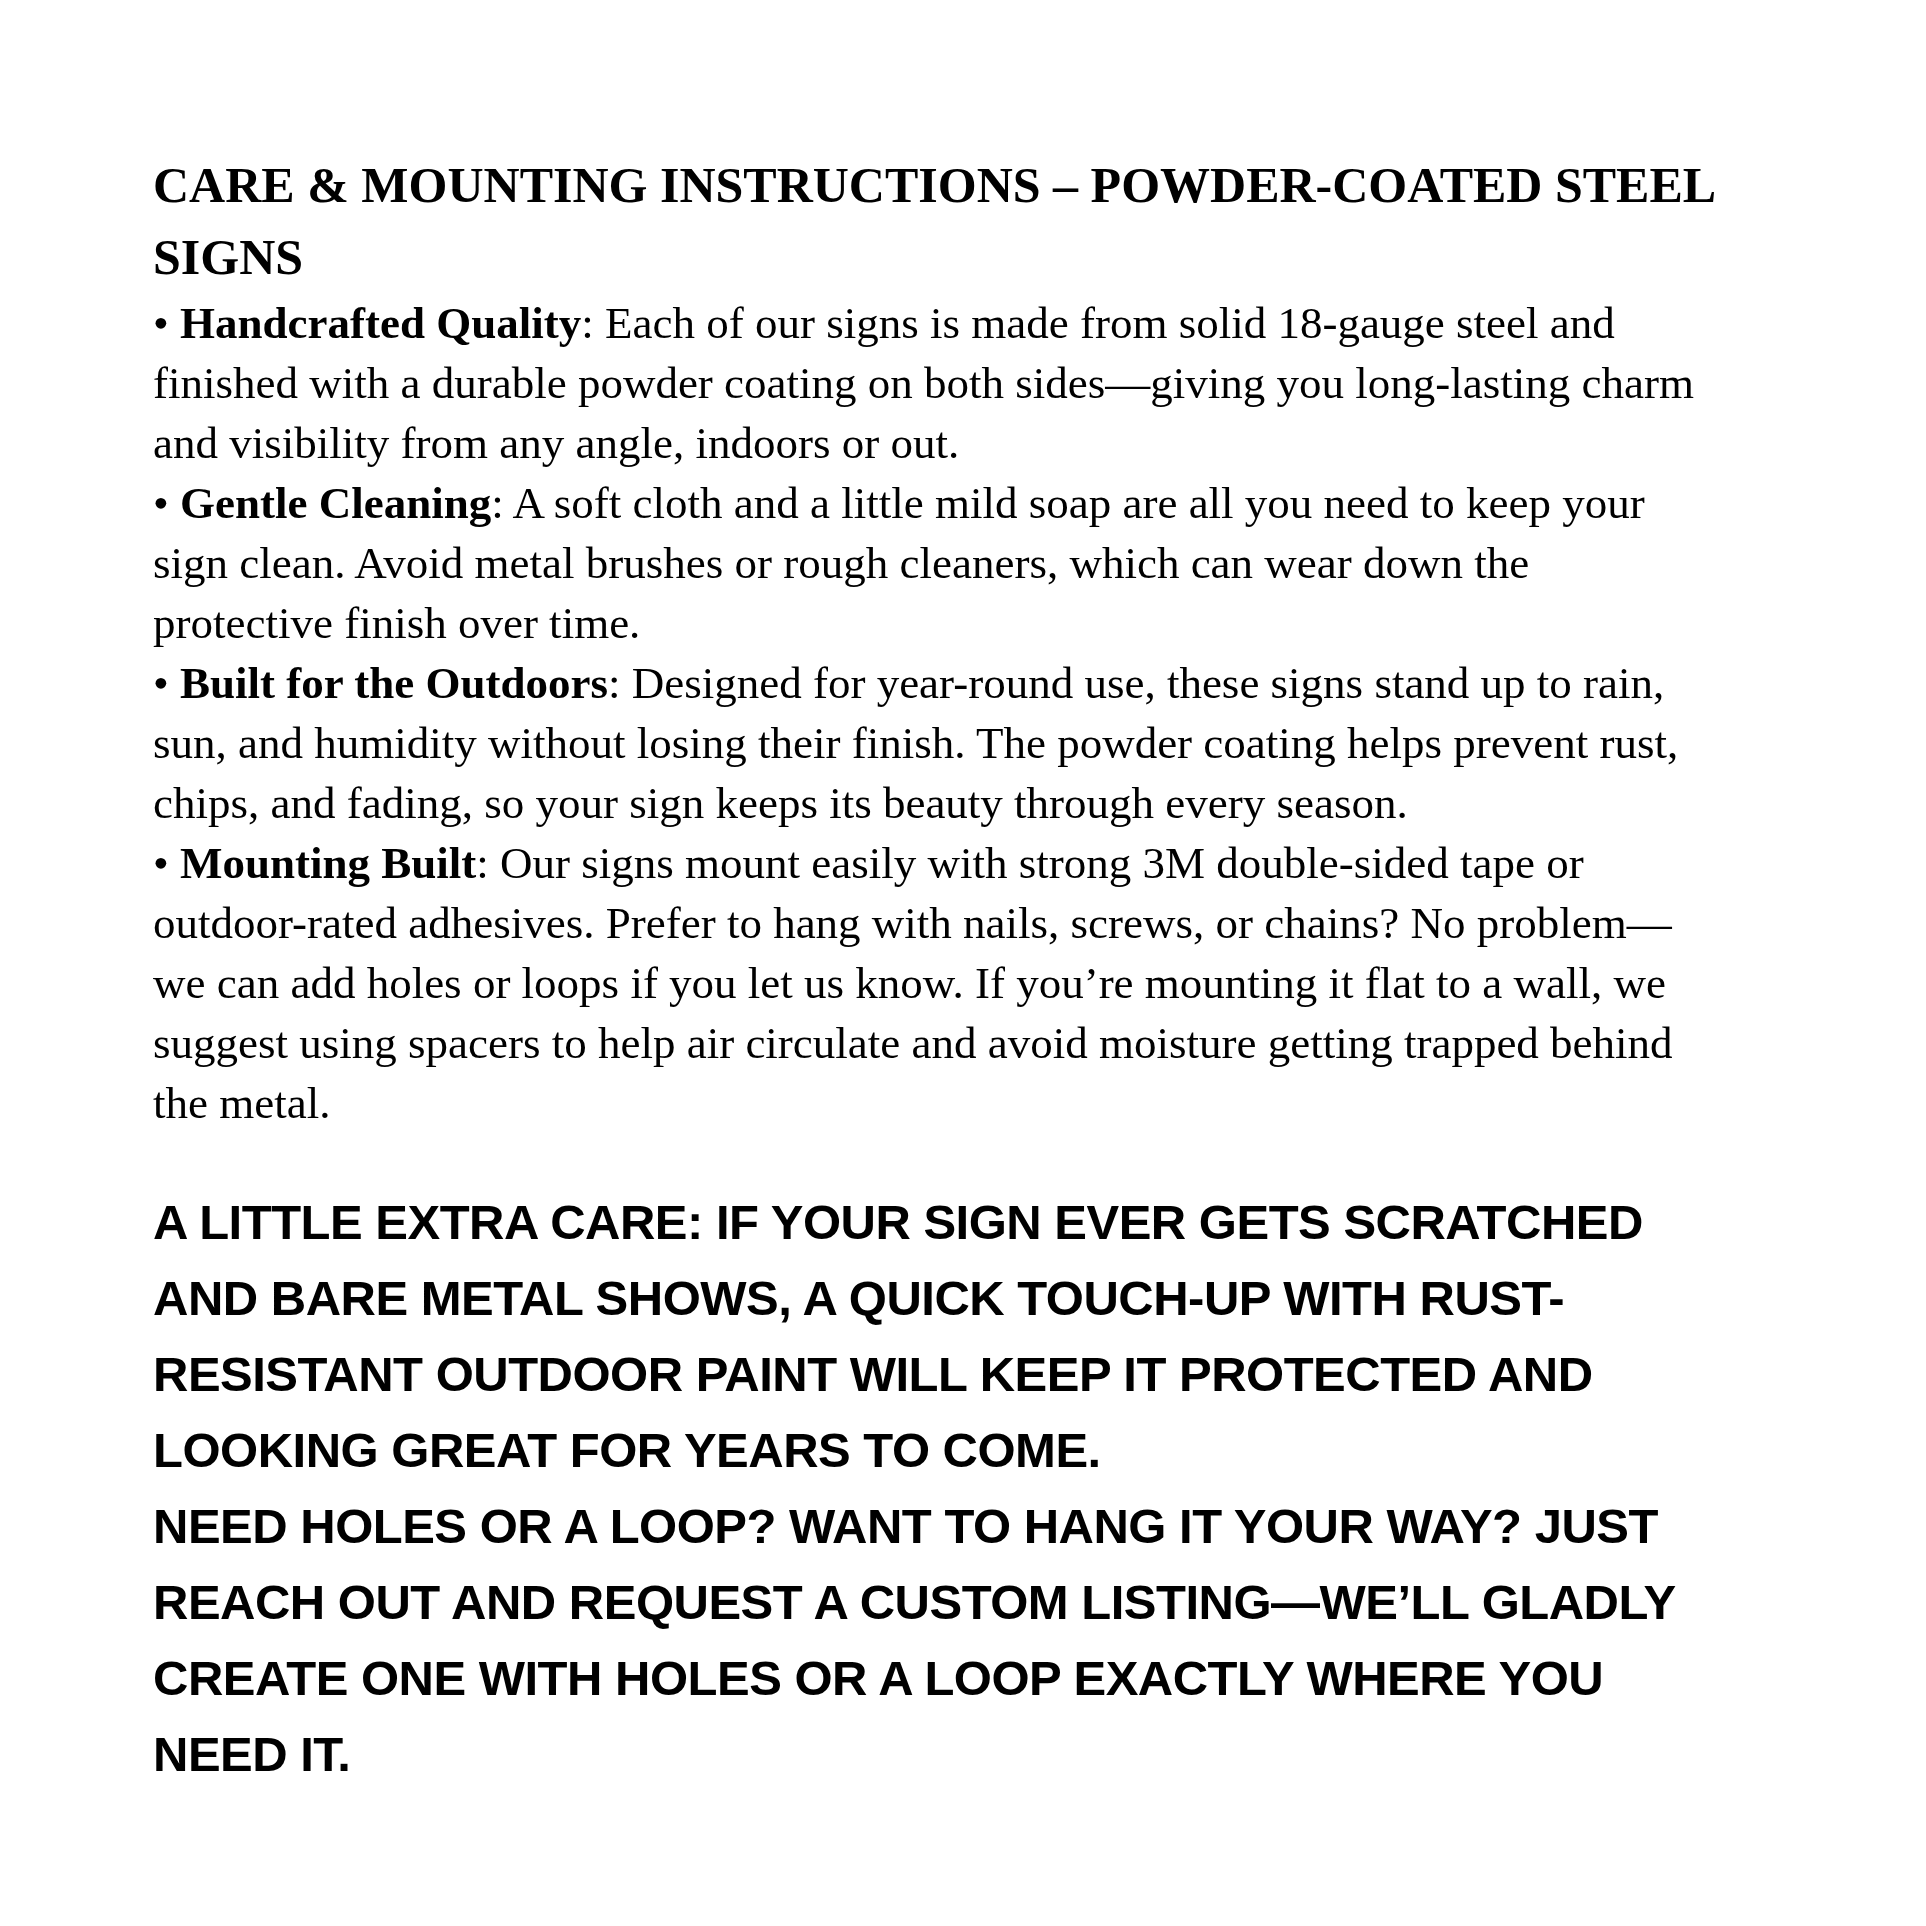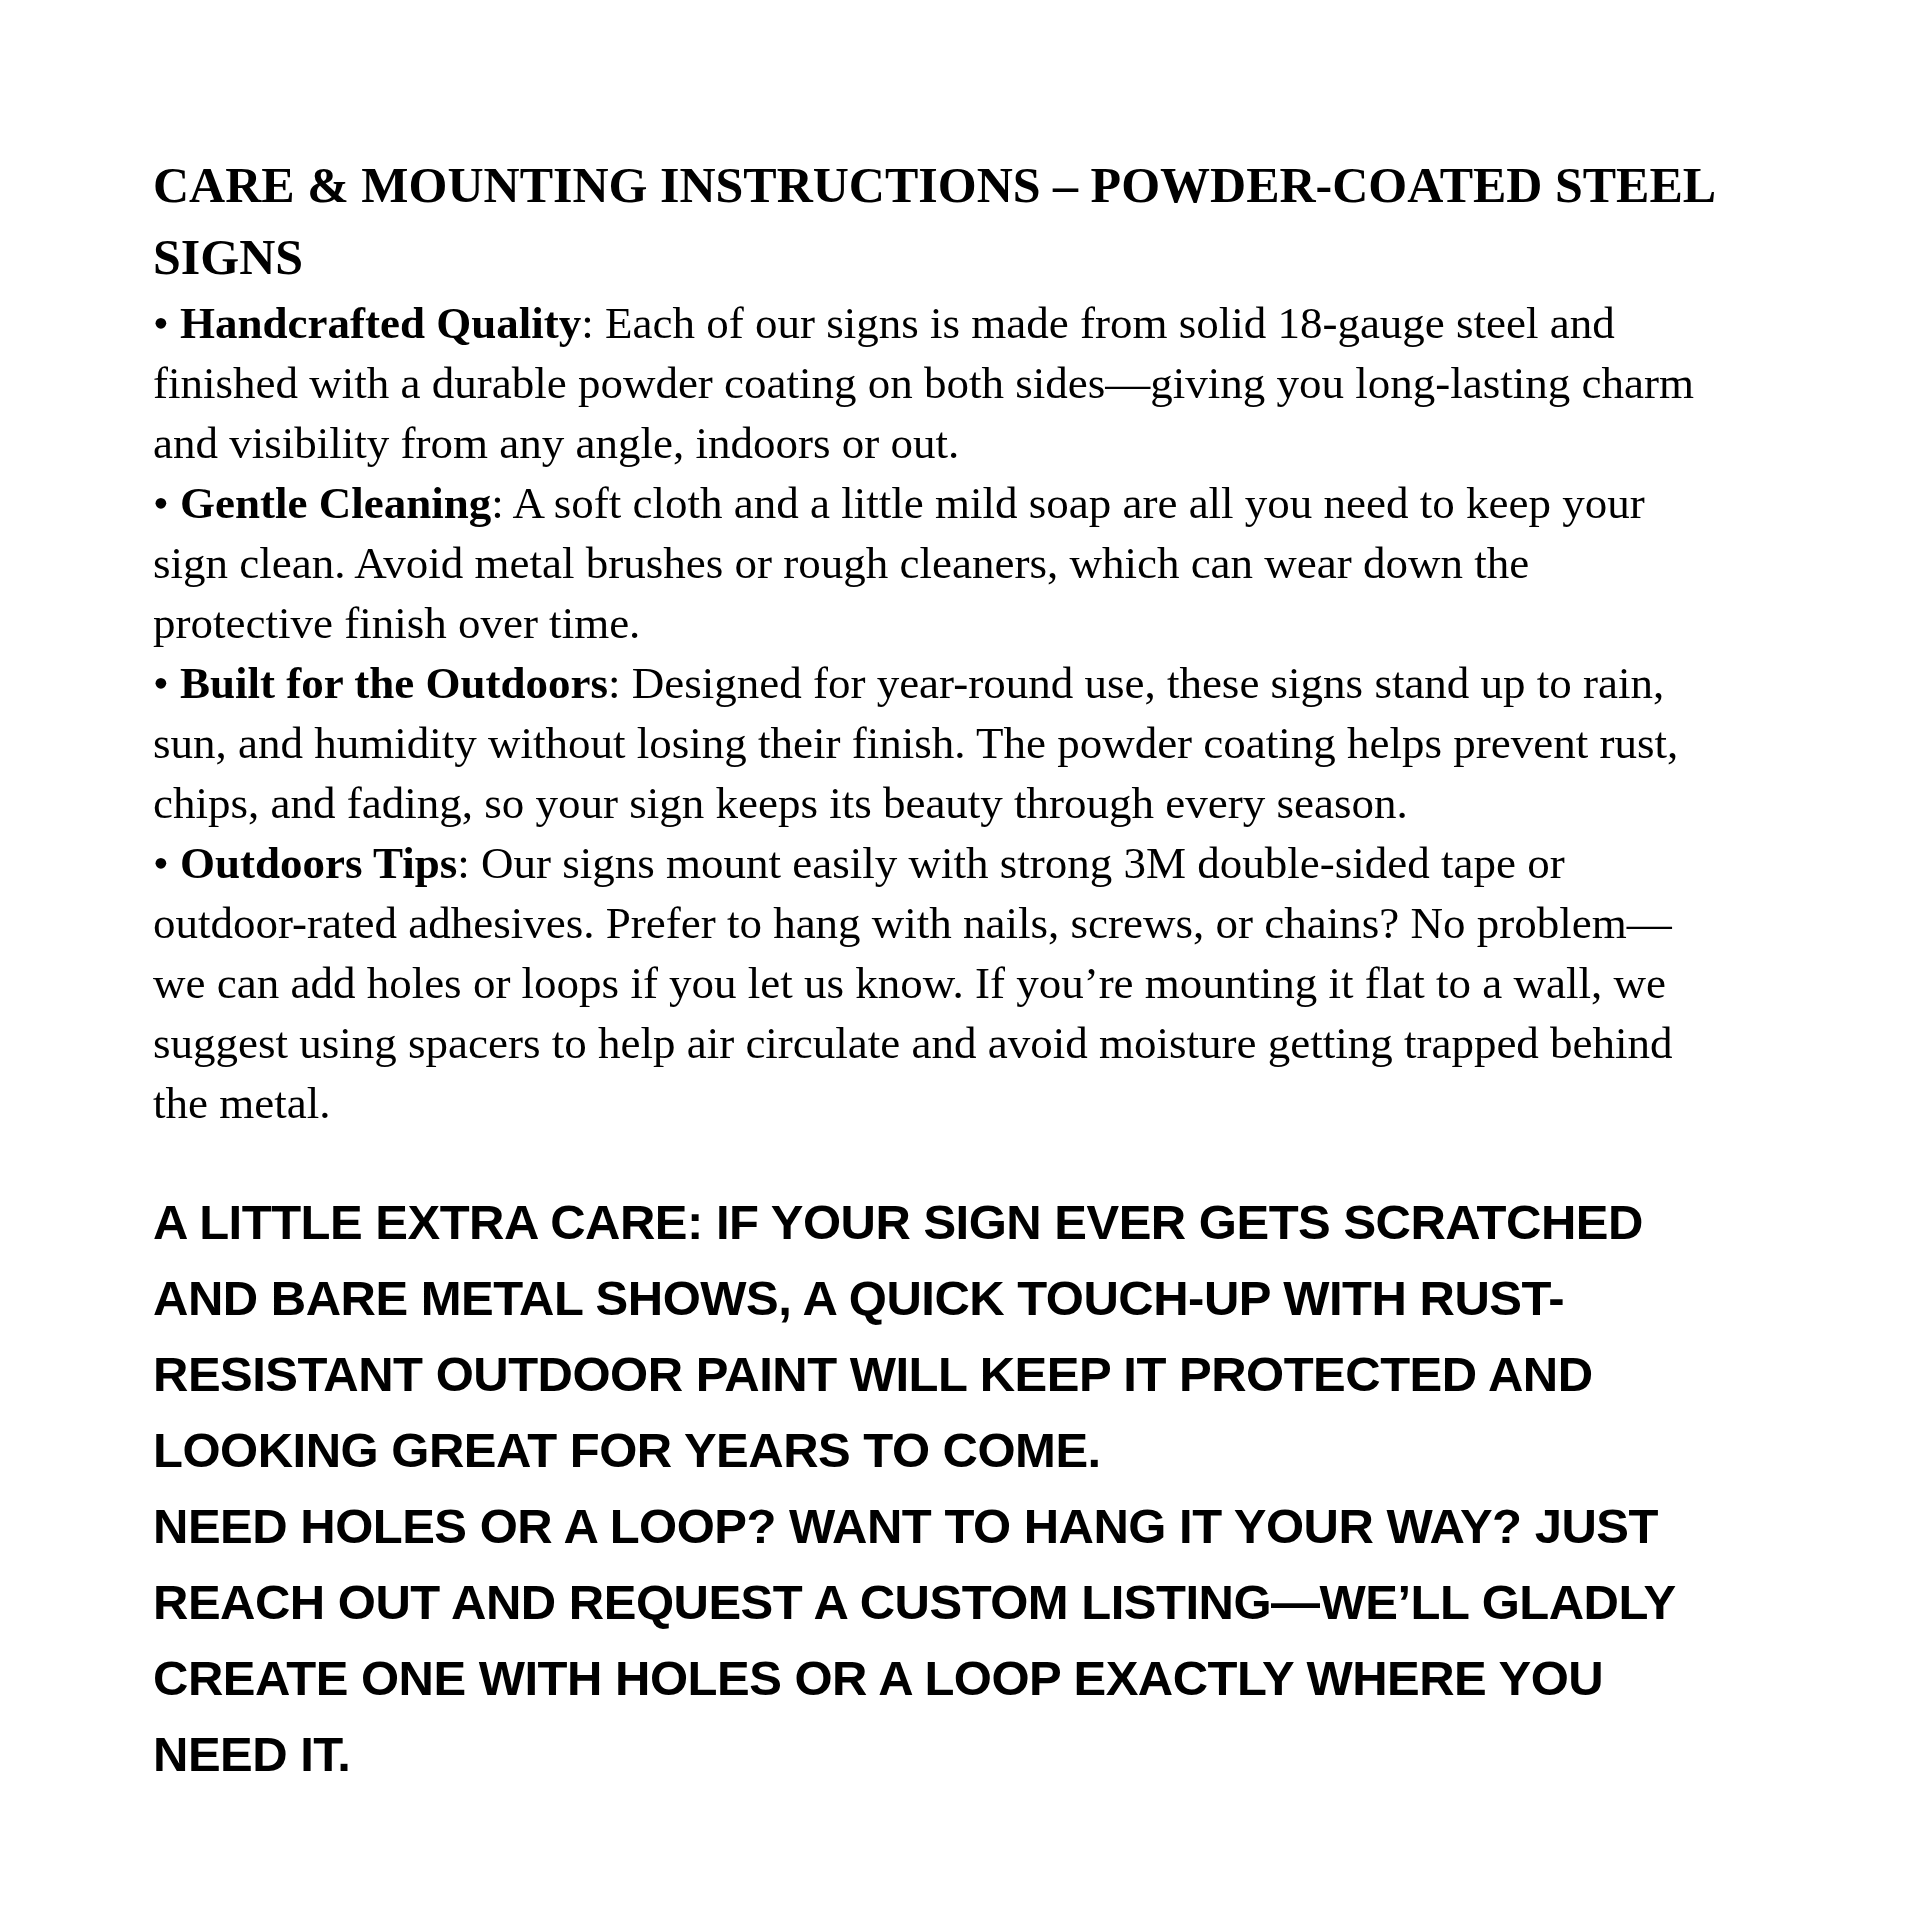--- a/index.html
+++ b/index.html
@@ -65,21 +65,21 @@
   <div class="bullets" id="bullets">
       <p class="bullet"><span>• </span><span class="bullet-label">Handcrafted Quality</span><span>: Each of our signs is made from solid 18-gauge steel and
 finished with a durable powder coating on both sides—giving you long-lasting charm
 and visibility from any angle, indoors or out.</span></p>
       <p class="bullet"><span>• </span><span class="bullet-label">Gentle Cleaning</span><span>: A soft cloth and a little mild soap are all you need to keep your
 sign clean. Avoid metal brushes or rough cleaners, which can wear down the
 protective finish over time.</span></p>
       <p class="bullet"><span>• </span><span class="bullet-label">Built for the Outdoors</span><span>: Designed for year-round use, these signs stand up to rain,
 sun, and humidity without losing their finish. The powder coating helps prevent rust,
 chips, and fading, so your sign keeps its beauty through every season.</span></p>
-      <p class="bullet"><span>• </span><span class="bullet-label">Outdoors Tips</span><span>: Our signs mount easily with strong 3M double-sided tape or
+      <p class="bullet"><span>• </span><span class="bullet-label">Mounting Built</span><span>: Our signs mount easily with strong 3M double-sided tape or
 outdoor-rated adhesives. Prefer to hang with nails, screws, or chains? No problem—
 we can add holes or loops if you let us know. If you’re mounting it flat to a wall, we
 suggest using spacers to help air circulate and avoid moisture getting trapped behind
 the metal.</span></p>
     </div>
 
   <div class="callouts" id="callouts">
       <p class="callout">A LITTLE EXTRA CARE: IF YOUR SIGN EVER GETS SCRATCHED
 AND BARE METAL SHOWS, A QUICK TOUCH-UP WITH RUST-
 RESISTANT OUTDOOR PAINT WILL KEEP IT PROTECTED AND

